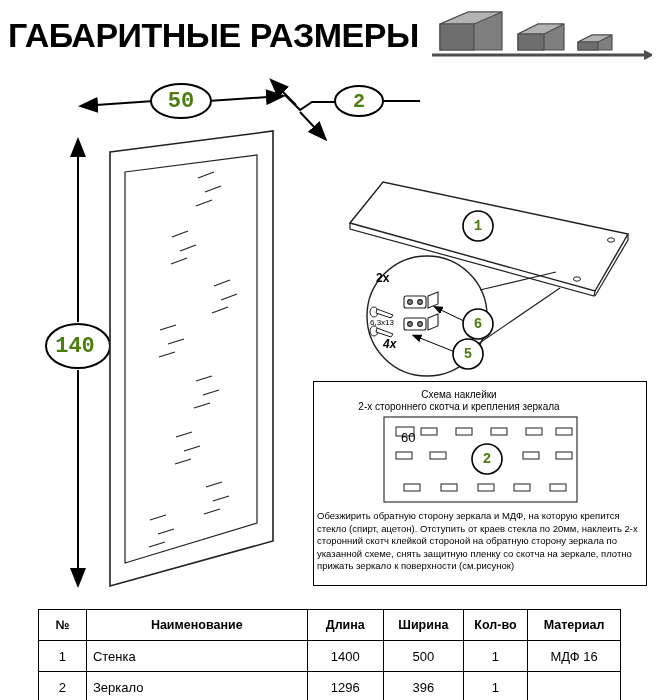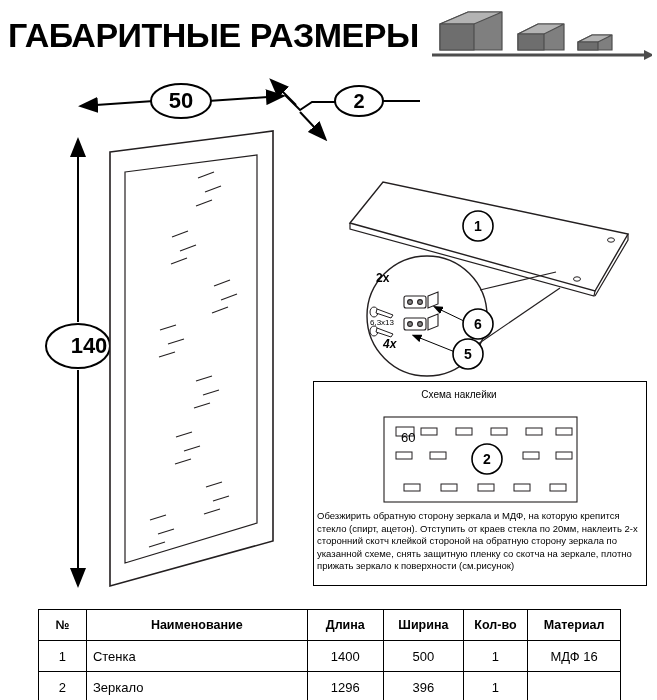--- a/index.html
+++ b/index.html
@@ -48,25 +48,26 @@
     height: 700px;
   }
 
   
   .badge {
     position: absolute;
     display: flex;
     align-items: center;
     justify-content: center;
     font-weight: bold;
-    color: #000000;
+    color: #4d7c0f;
+    font-family: Liberation Mono, monospace;
   }
   .badge-50 { left: 151px; top: 84px; width: 60px; height: 34px; font-size: 22px; }
   .badge-2  { left: 335px; top: 86px; width: 48px; height: 30px; font-size: 20px; }
-  .badge-140{ left: 57px;  top: 328px; width: 64px; height: 36px; font-size: 22px; text-align: center; }
+  .badge-140{ left: 43px;  top: 328px; width: 64px; height: 36px; font-size: 22px; text-align: center; }
   .badge-n1 { left: 462px; top: 213px; width: 32px; height: 26px; font-size: 14px; }
   .badge-n6 { left: 462px; top: 311px; width: 32px; height: 26px; font-size: 14px; }
   .badge-n5 { left: 452px; top: 341px; width: 32px; height: 26px; font-size: 14px; }
   .badge-n2 { left: 471px; top: 446px; width: 32px; height: 26px; font-size: 14px; }
 
   .lbl {
     position: absolute;
     font-size: 12px;
     font-weight: bold;
   }
@@ -283,20 +284,21 @@
   <div class="badge badge-n2">2</div>
 
   <div class="lbl lbl-2x">2х</div>
   <div class="lbl lbl-4x">4х</div>
   <div class="lbl lbl-screw">6,3x13</div>
   <div class="lbl lbl-60">60</div>
 
   <div class="scheme-box"></div>
   <div class="scheme-title">
     <div>Схема наклейки</div>
+    <div>2-х стороннего скотча и крепления зеркала</div>
   </div>
   <div class="scheme-note">Обезжирить обратную сторону зеркала и  МДФ, на которую крепится стекло (спирт, ацетон). Отступить от краев стекла по 20мм, наклеить 2-х сторонний скотч клейкой стороной на обратную сторону зеркала по указанной схеме, снять защитную пленку со скотча  на зеркале, плотно прижать зеркало к поверхности (см.рисунок)</div>
 
   <table class="tbl">
     <thead>
       <tr>
         <th class="col-num">№</th>
         <th class="col-name">Наименование</th>
         <th class="col-len">Длина</th>
         <th class="col-wid">Ширина</th>

